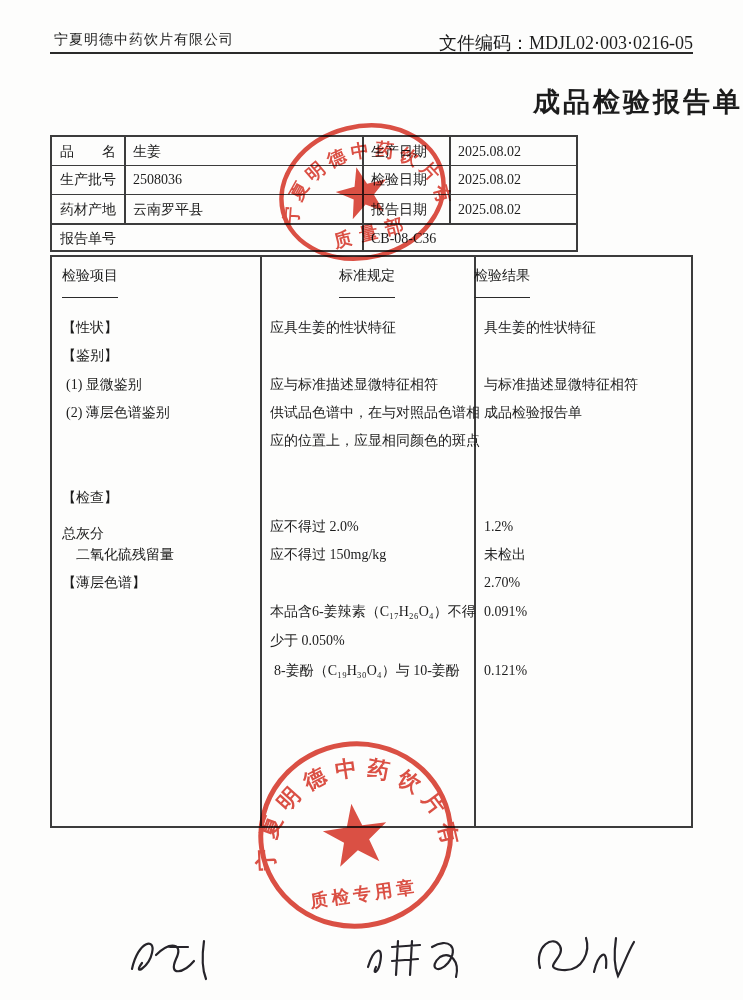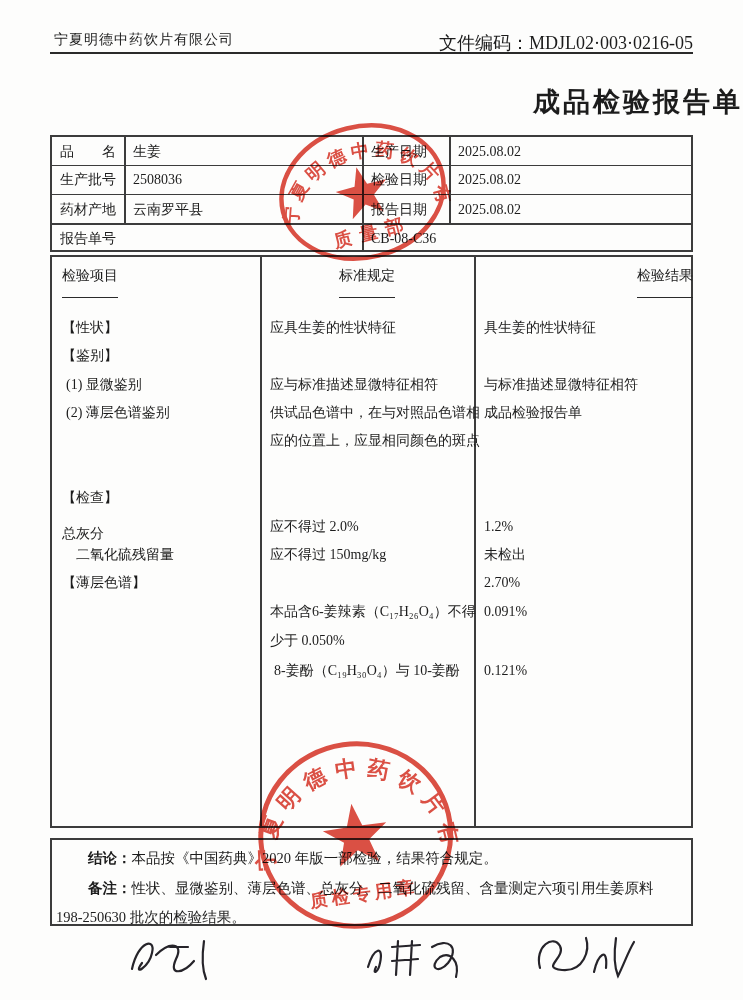--- a/index.html
+++ b/index.html
@@ -4,21 +4,21 @@
 <style>
   html,body{margin:0;padding:0;background:#e8e8e8;}
   .page{position:relative;width:743px;height:1000px;margin:0 auto;background:#fdfdfc;
         font-family:"Liberation Serif","DejaVu Serif",serif;color:#1c1c1c;overflow:hidden;}
   .abs{position:absolute;}
   .hdr-company{left:54px;top:31px;font-size:14px;letter-spacing:1px;}
   .hdr-code{right:50px;top:31px;font-size:18px;font-weight:normal;text-align:right;}
   .hdr-rule{left:50px;top:52px;width:643px;height:2px;background:#2a2a2a;}
   .title{left:0;top:84px;width:100%;text-align:right;font-size:27px;font-weight:bold;letter-spacing:3px;font-family:Liberation Mono, monospace;}
   
-  .info-table{left:50px;top:135px;width:643px;height:117px;border:2px solid #3c3c3c;box-sizing:border-box;}
+  .info-table{left:50px;top:135px;width:528px;height:117px;border:2px solid #3c3c3c;box-sizing:border-box;}
   .hline{position:absolute;left:0;width:100%;height:1.5px;background:#3c3c3c;}
   .vline{position:absolute;top:0;width:1.5px;background:#3c3c3c;}
   .cellt{position:absolute;font-size:14px;white-space:nowrap;line-height:18px;}
   
   .insp-table{left:50px;top:255px;width:643px;height:573px;border:2px solid #3c3c3c;box-sizing:border-box;}
   .colhead{position:absolute;top:10px;font-size:14px;}
   .colhead span{border-bottom:1.5px solid #2a2a2a;padding-bottom:14px;}
   
   .conc-box{left:50px;top:838px;width:643px;height:88px;border:2px solid #3c3c3c;box-sizing:border-box;font-size:14.5px;}
   .conc-line{position:absolute;white-space:nowrap;}
@@ -65,21 +65,21 @@
     <div class="cellt" style="left:8px;top:93px">报告单号</div>
     <div class="cellt" style="left:319px;top:93px">CB-08-C36</div>
   </div>
 
   <div class="abs insp-table">
     <div class="vline" style="left:208px;height:570px"></div>
     <div class="vline" style="left:422px;height:570px"></div>
 
     <div class="colhead" style="left:10px"><span>检验项目</span></div>
     <div class="colhead" style="left:208px;width:214px;text-align:center"><span>标准规定</span></div>
-    <div class="colhead" style="left:422px;width:219px;text-align:right"><span>检验结果</span></div>
+    <div class="colhead" style="left:422px;width:219px;text-align:left"><span>检验结果</span></div>
 
     <div class="cellt" style="left:10px;top:62px">【性状】</div>
     <div class="cellt" style="left:10px;top:90px">【鉴别】</div>
     <div class="cellt" style="left:14px;top:119px">(1) 显微鉴别</div>
     <div class="cellt" style="left:14px;top:147px">(2) 薄层色谱鉴别</div>
     <div class="cellt" style="left:10px;top:232px">【检查】</div>
     <div class="cellt" style="left:10px;top:268px">总灰分</div>
     <div class="cellt" style="left:24px;top:289px">二氧化硫残留量</div>
     <div class="cellt" style="left:10px;top:317px">【薄层色谱】</div>
 
@@ -96,25 +96,20 @@
     <div class="cellt" style="left:432px;top:62px">具生姜的性状特征</div>
     <div class="cellt" style="left:432px;top:119px">与标准描述显微特征相符</div>
     <div class="cellt" style="left:432px;top:147px">成品检验报告单</div>
     <div class="cellt" style="left:432px;top:261px">1.2%</div>
     <div class="cellt" style="left:432px;top:289px">未检出</div>
     <div class="cellt" style="left:432px;top:317px">2.70%</div>
     <div class="cellt" style="left:432px;top:346px">0.091%</div>
     <div class="cellt" style="left:432px;top:405px">0.121%</div>
   </div>
 
-  <div class="abs conc-box">
-    <div class="conc-line" style="left:36px;top:9px"><b>结论：</b><span>本品按《中国药典》2020 年版一部检验，结果符合规定。</span></div>
-    <div class="conc-line" style="left:36px;top:39px"><b>备注：</b><span>性状、显微鉴别、薄层色谱、总灰分、二氧化硫残留、含量测定六项引用生姜原料</span></div>
-    <div class="conc-line" style="left:4px;top:68px">198-250630 批次的检验结果。</div>
-  </div>
 
   <div class="abs sig-label" style="left:54px">负责人：</div>
   <div class="abs sig-label" style="left:298px">复核人：</div>
   <div class="abs sig-label" style="left:470px">检验人：</div>
 
   <div class="abs sig" style="left:118px;top:933px">
     <svg width="110" height="55" viewBox="0 0 110 55">
       <path d="M14,36 C20,8 38,4 34,20 C31,34 14,44 24,30 M38,22 C52,8 66,10 58,26 C50,44 66,40 76,28 M52,14 L70,14 M86,8 C84,22 84,36 88,46"></path>
     </svg>
   </div>

